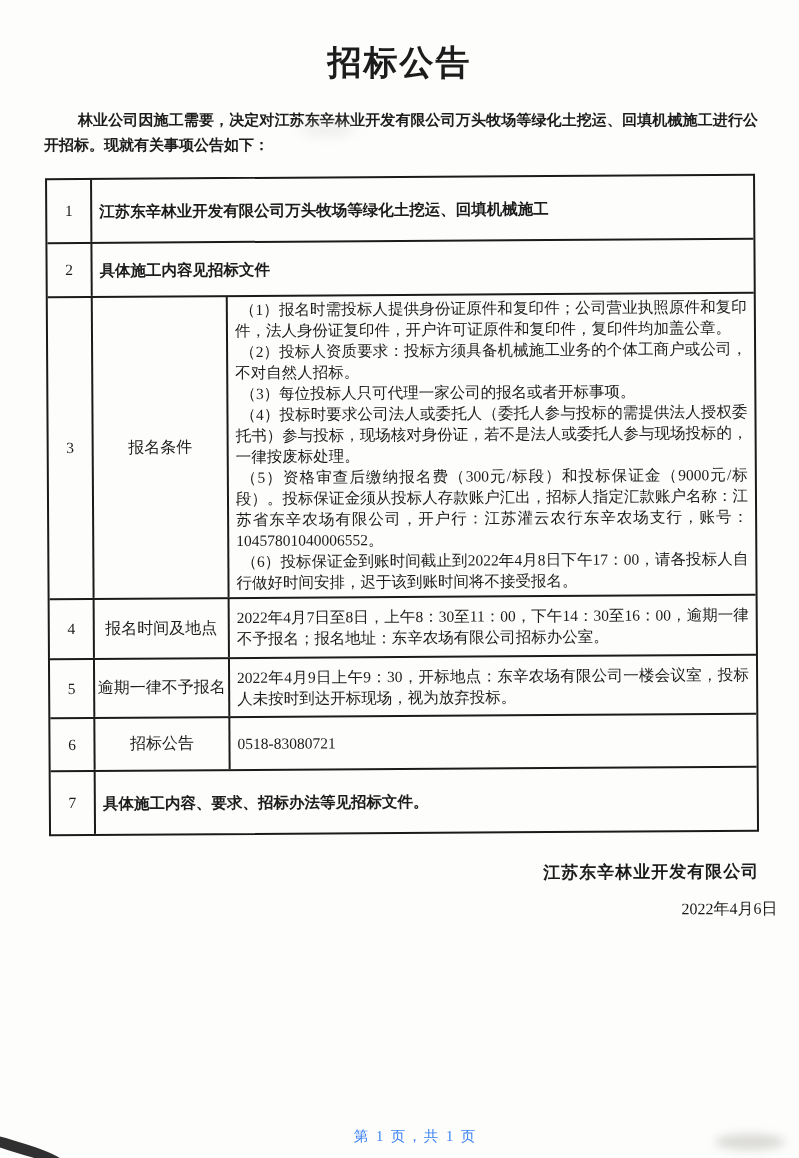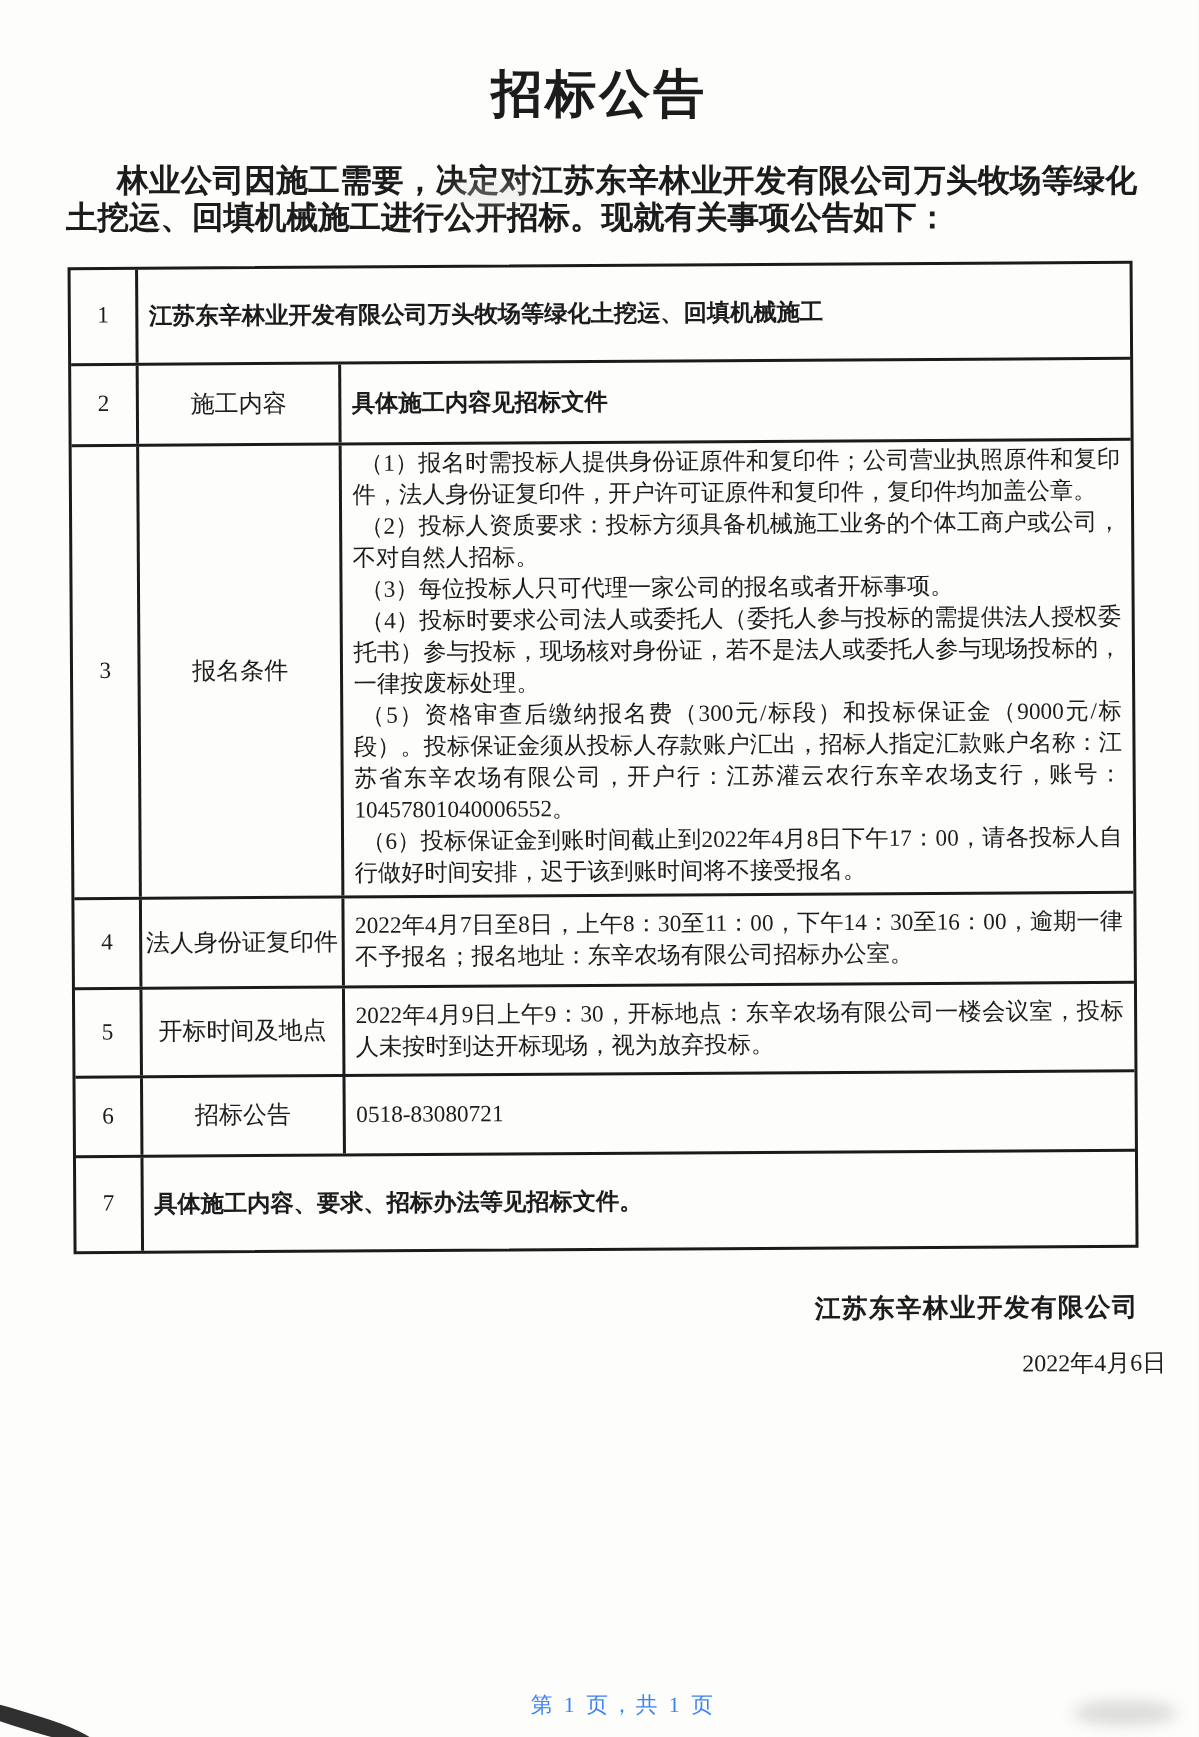--- a/index.html
+++ b/index.html
@@ -11,21 +11,21 @@
     background:#fdfdfc; overflow:hidden; color:#1c1c1c;
   }
 
   .doc-title {
     position:absolute; top:40px; left:0; width:100%;
     text-align:center; font-size:34px; font-weight:700; letter-spacing:2px;
   }
 
   .intro {
     position:absolute; top:108px; left:44px; width:714px;
-    font-size:21px; line-height:25px; font-weight:700;
+    font-size:15px; line-height:25px; font-weight:700;
     text-align:justify; text-indent:34px;
   }
 
   .tilt { position:absolute; left:0; top:0; width:799px; height:1158px;
           transform:rotate(-0.35deg); transform-origin:400px 500px; }
 
   .tender-table {
     position:absolute; top:176px; left:47px; width:710px;
     border:2px solid #1b1b1b; background:transparent;
   }
@@ -97,46 +97,45 @@
 
     <div class="tender-table">
 
       <div class="row r1">
         <div class="cell num">1</div>
         <div class="cell content bold">江苏东辛林业开发有限公司万头牧场等绿化土挖运、回填机械施工</div>
       </div>
 
       <div class="row r2">
         <div class="cell num">2</div>
-        <div class="cell label">施工内容</div>
         <div class="cell content bold">具体施工内容见招标文件</div>
       </div>
 
       <div class="row r3">
         <div class="cell num">3</div>
         <div class="cell label">报名条件</div>
         <div class="cell content">
           <p>（1）报名时需投标人提供身份证原件和复印件；公司营业执照原件和复印件，法人身份证复印件，开户许可证原件和复印件，复印件均加盖公章。</p>
           <p>（2）投标人资质要求：投标方须具备机械施工业务的个体工商户或公司，不对自然人招标。</p>
           <p>（3）每位投标人只可代理一家公司的报名或者开标事项。</p>
           <p>（4）投标时要求公司法人或委托人（委托人参与投标的需提供法人授权委托书）参与投标，现场核对身份证，若不是法人或委托人参与现场投标的，一律按废标处理。</p>
           <p>（5）资格审查后缴纳报名费（300元/标段）和投标保证金（9000元/标段）。投标保证金须从投标人存款账户汇出，招标人指定汇款账户名称：江苏省东辛农场有限公司，开户行：江苏灌云农行东辛农场支行，账号：10457801040006552。</p>
           <p>（6）投标保证金到账时间截止到2022年4月8日下午17：00，请各投标人自行做好时间安排，迟于该到账时间将不接受报名。</p>
         </div>
       </div>
 
       <div class="row r4">
         <div class="cell num">4</div>
-        <div class="cell label">法人身份证复印件</div>
+        <div class="cell label">报名时间及地点</div>
         <div class="cell content">2022年4月7日至8日，上午8：30至11：00，下午14：30至16：00，逾期一律不予报名；报名地址：东辛农场有限公司招标办公室。</div>
       </div>
 
       <div class="row r5">
         <div class="cell num">5</div>
-        <div class="cell label">开标时间及地点</div>
+        <div class="cell label">逾期一律不予报名</div>
         <div class="cell content">2022年4月9日上午9：30，开标地点：东辛农场有限公司一楼会议室，投标人未按时到达开标现场，视为放弃投标。</div>
       </div>
 
       <div class="row r6">
         <div class="cell num">6</div>
         <div class="cell label">招标公告</div>
         <div class="cell content">0518-83080721</div>
       </div>
 
       <div class="row r7">

